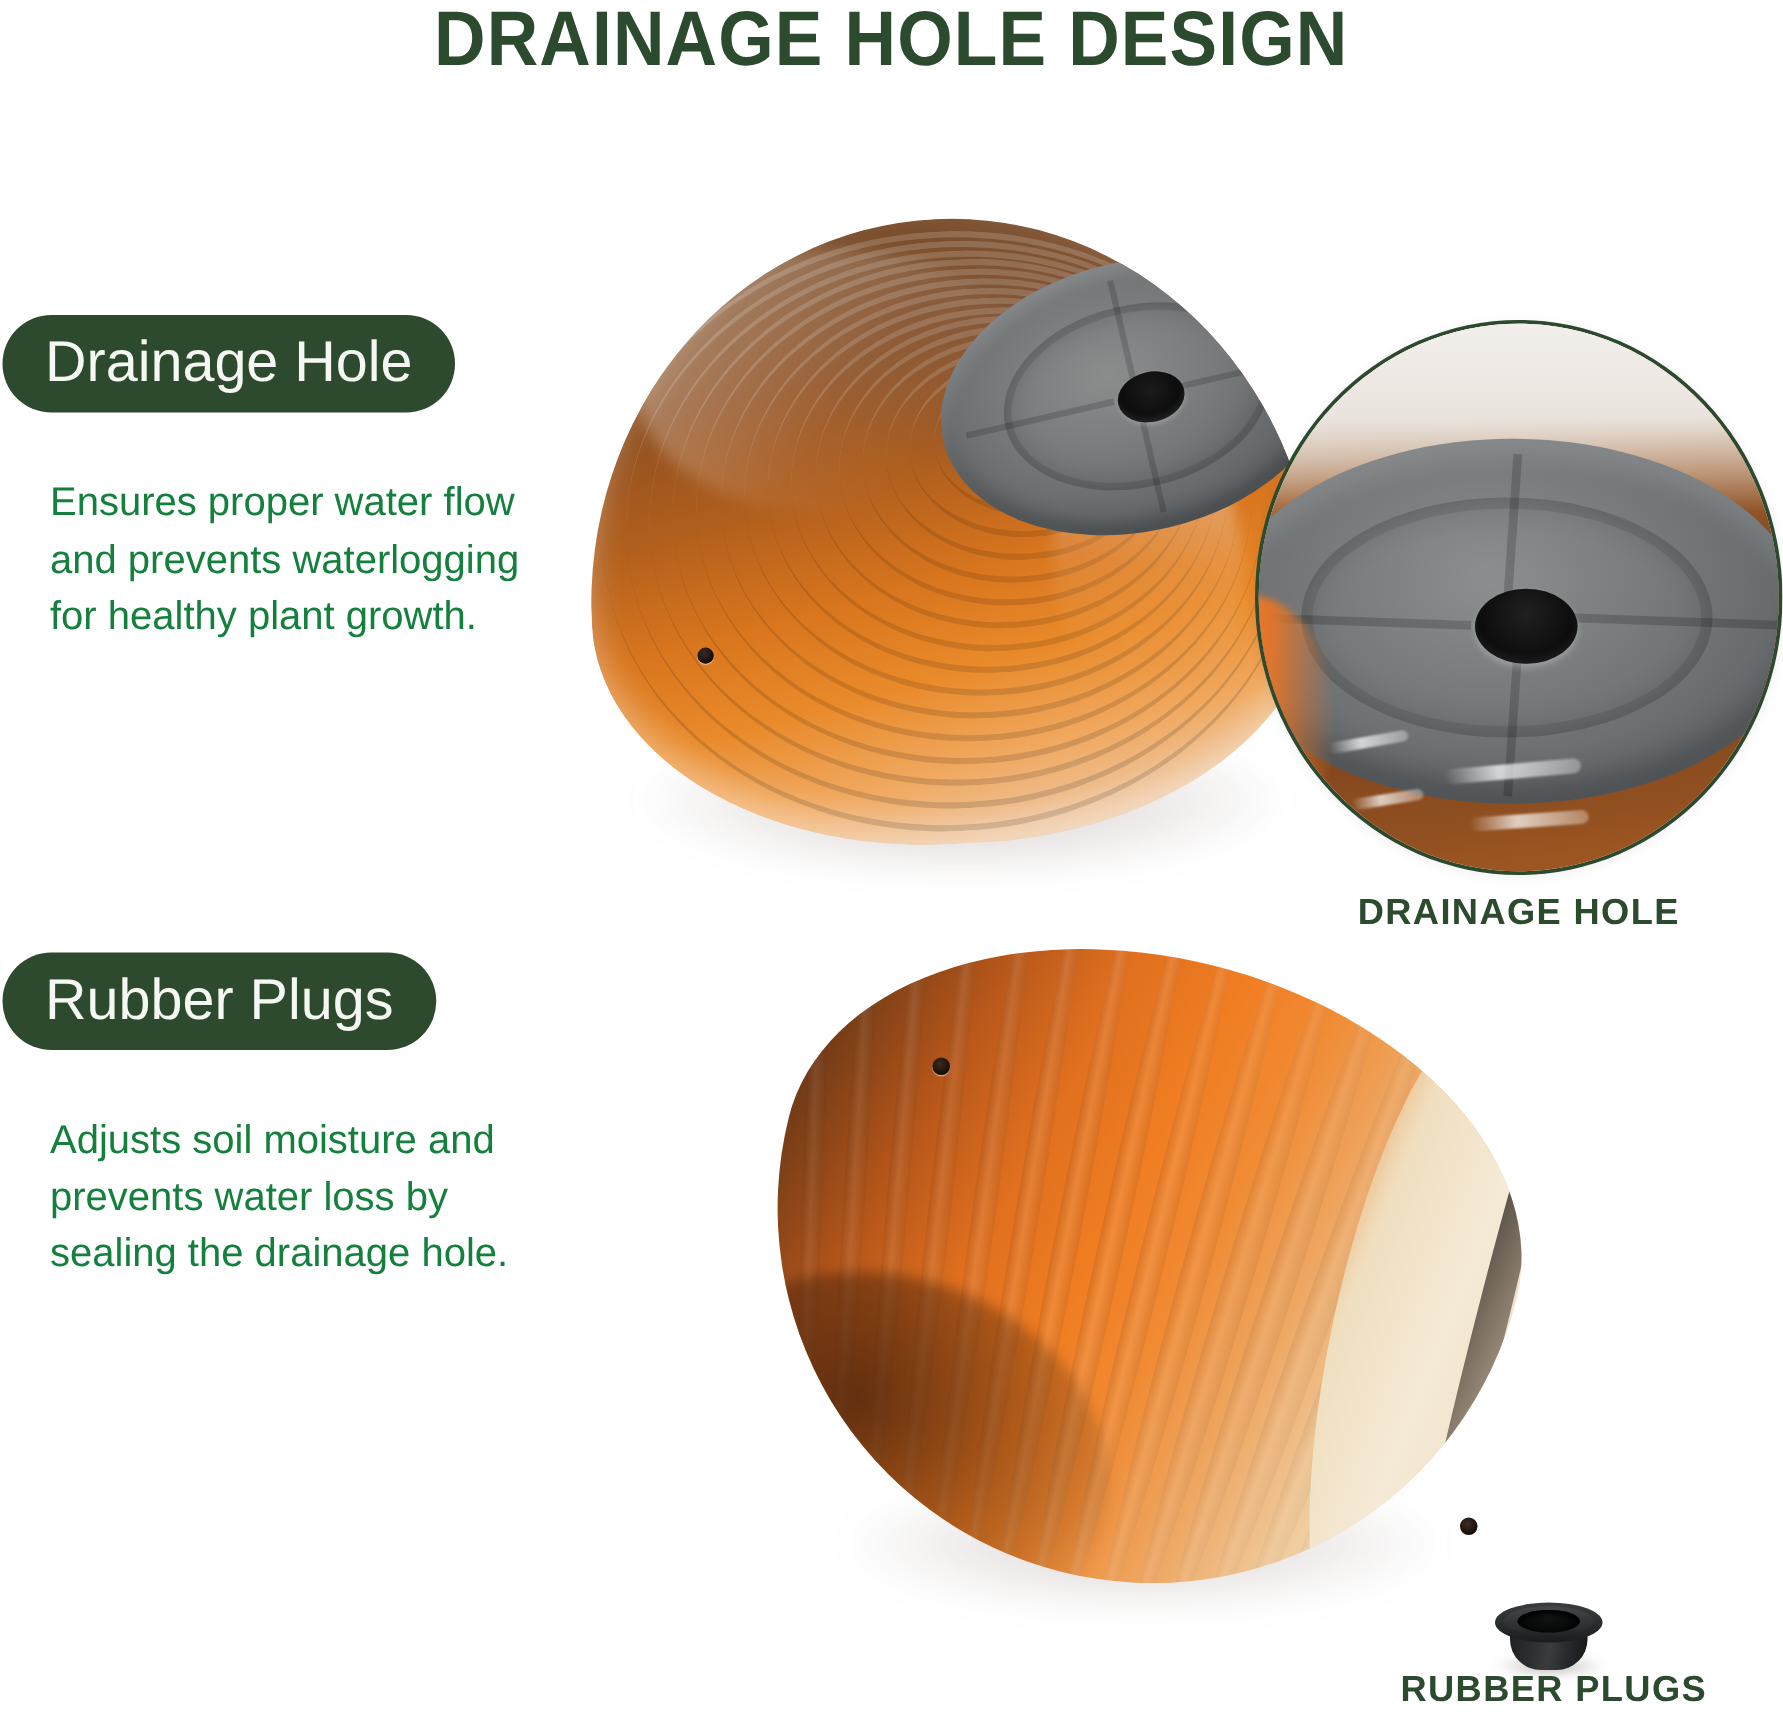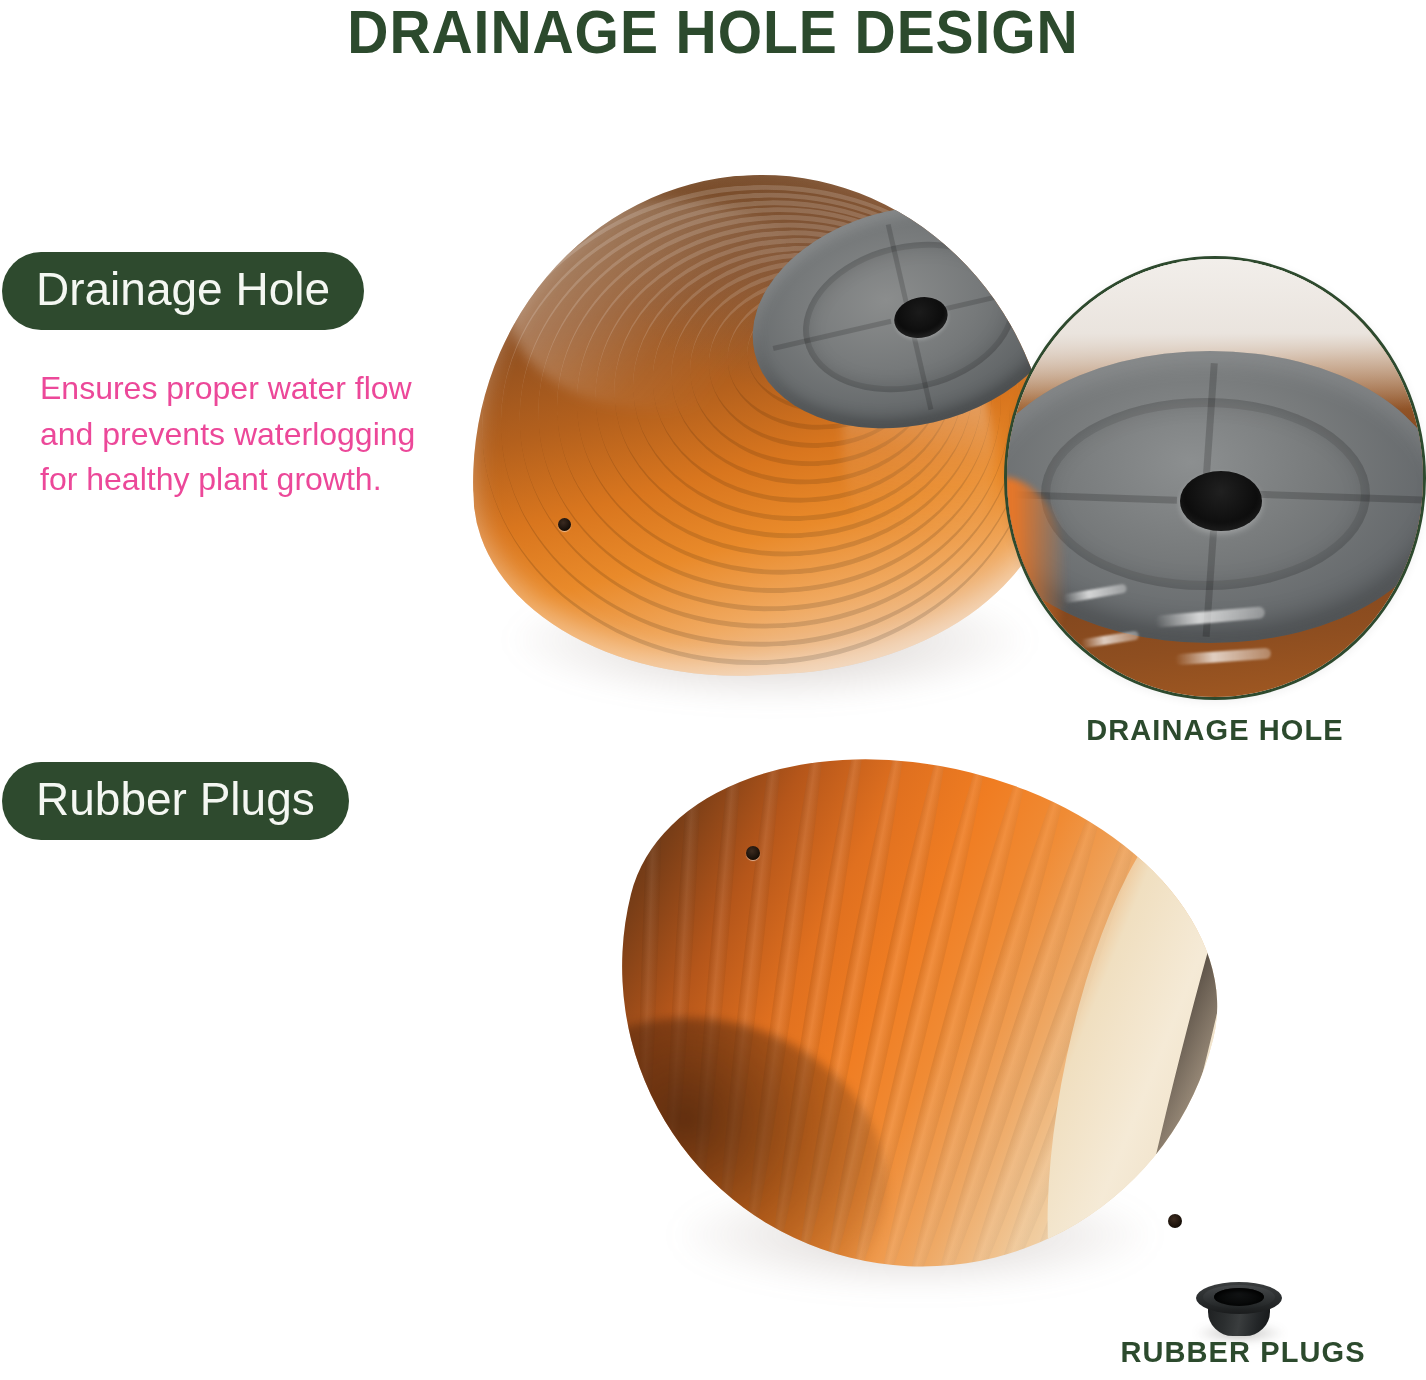--- a/index.html
+++ b/index.html
@@ -37,24 +37,24 @@
     border-radius:42px;
     padding:10px 34px 14px 34px;
     margin-left:2px;
     font-size:46px;
     line-height:1.18;
     font-weight:400;
     white-space:nowrap;
   }
 
   .feature-body {
-    margin-top:36px;
+    margin-top:49px;
     margin-left:40px;
     width:380px;
-    color:#ec4899;
+    color:#15803d;
     font-size:32px;
     line-height:1.42;
     font-weight:400;
     word-spacing:0px;
   }
 
   
   .stage { position:absolute; inset:0; pointer-events:none; }
 
   
@@ -314,20 +314,21 @@
 
 <div class="page-title">DRAINAGE HOLE DESIGN</div>
 
 <div class="feature f1">
   <div class="pill">Drainage Hole</div>
   <div class="feature-body">Ensures proper water flow and prevents waterlogging for healthy plant growth.</div>
 </div>
 
 <div class="feature f2">
   <div class="pill">Rubber Plugs</div>
+  <div class="feature-body">Adjusts soil moisture and prevents water loss by sealing the drainage hole.</div>
 </div>
 
 <div class="stage">
 
   <div class="pot-top-wrap">
     <div class="pot-top-shadow"></div>
     <div class="pot-top">
       <div class="ribs" id="topRibs">
           <div class="rib" style="width: 96%; height: 96%; left: 2%; top: 2%; opacity: 0.85;"></div>
           <div class="rib" style="width: 91.125%; height: 90.875%; left: 5.3125%; top: 3.5625%; opacity: 0.84;"></div>

